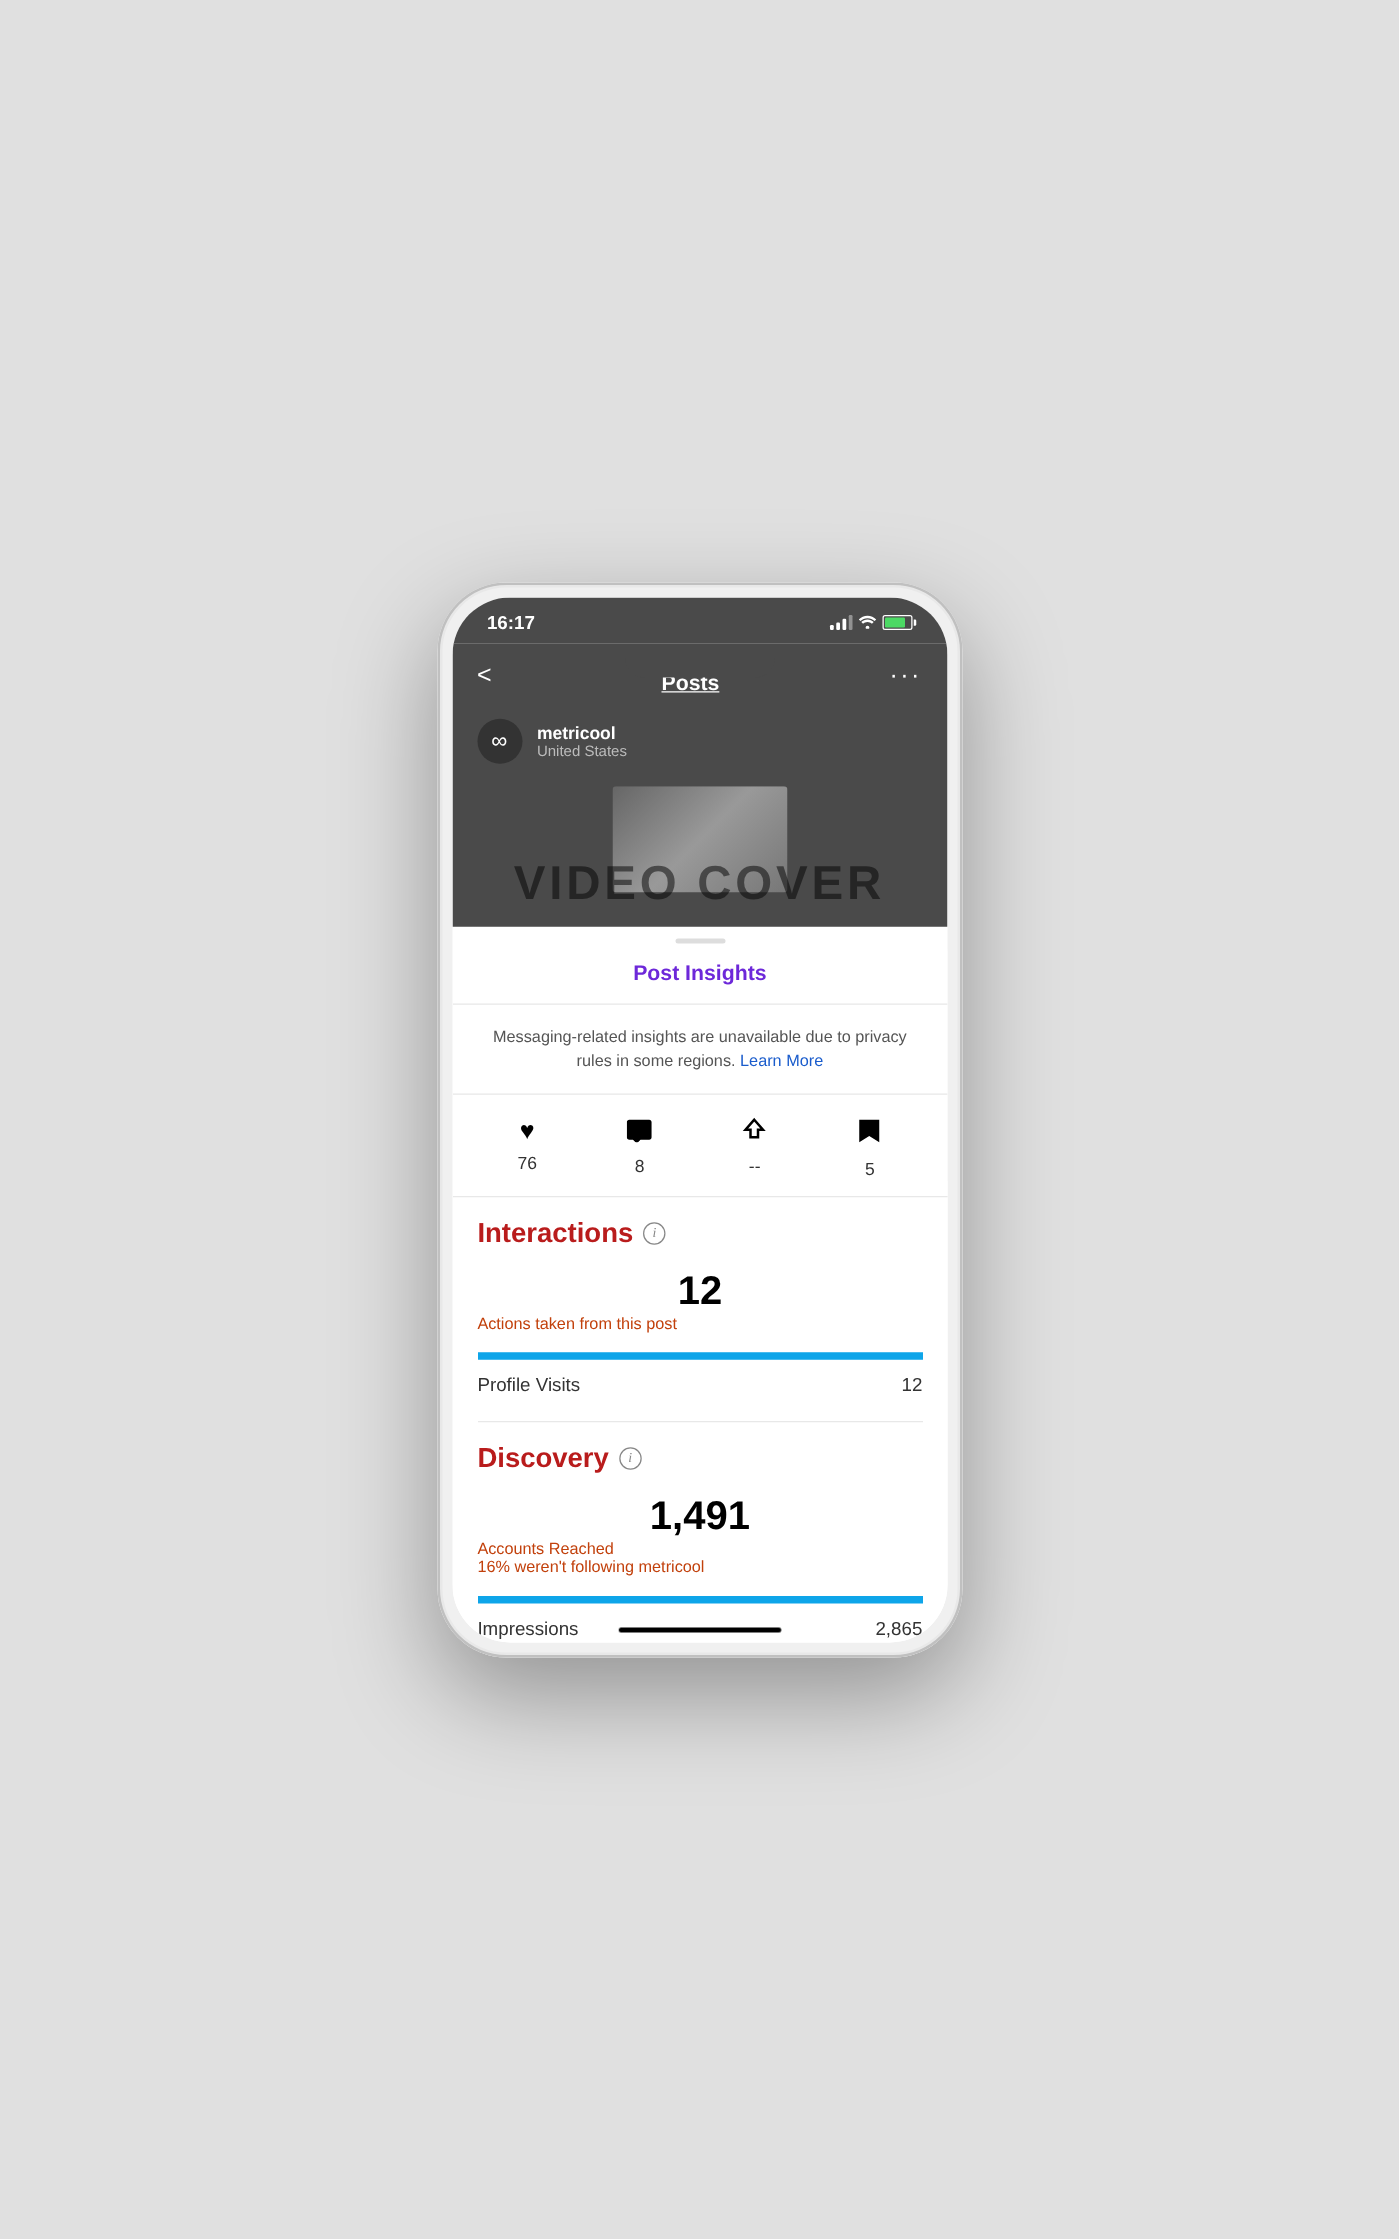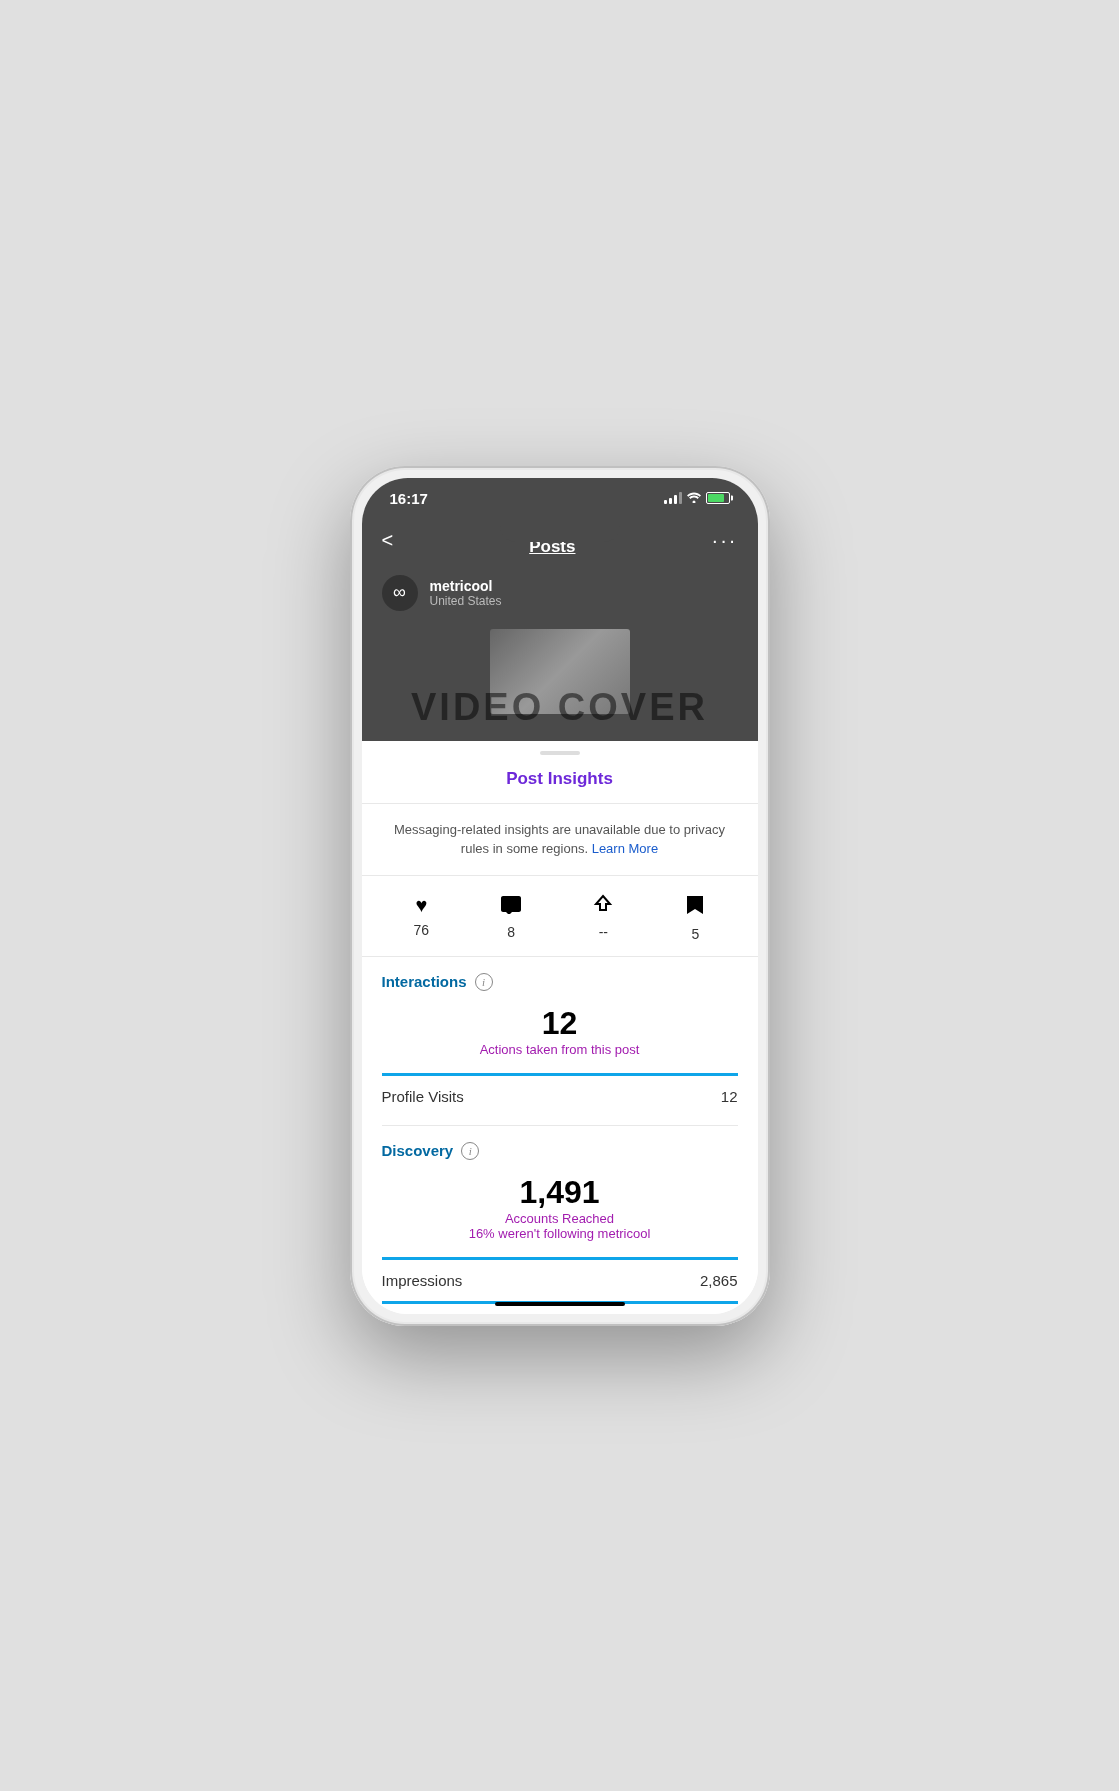--- a/index.html
+++ b/index.html
@@ -307,23 +307,23 @@
     }
 
     .section-header {
       display: flex;
       align-items: center;
       gap: 8px;
       margin-bottom: 14px;
     }
 
     .section-title {
-      font-size: 15px;
+      font-size: 22px;
       font-weight: 700;
-      color: #0369a1;
+      color: #b91c1c;
     }
 
     .info-icon {
       width: 18px;
       height: 18px;
       border: 1.5px solid #888;
       border-radius: 50%;
       display: flex;
       align-items: center;
       justify-content: center;
@@ -335,31 +335,31 @@
 
     .big-number {
       font-size: 32px;
       font-weight: 700;
       color: #000;
       text-align: center;
     }
 
     .big-label {
       font-size: 13px;
-      color: #a21caf;
-      text-align: center;
+      color: #c2410c;
+      text-align: left;
       margin-bottom: 16px;
     }
 
     .metric-row {
       display: flex;
       justify-content: space-between;
       align-items: center;
       padding: 12px 0;
-      border-top: 3px solid #0ea5e9;
+      border-top: 6px solid #0ea5e9;
     }
 
     .metric-label {
       font-size: 15px;
       color: #333;
     }
 
     .metric-value {
       font-size: 15px;
       color: #333;

